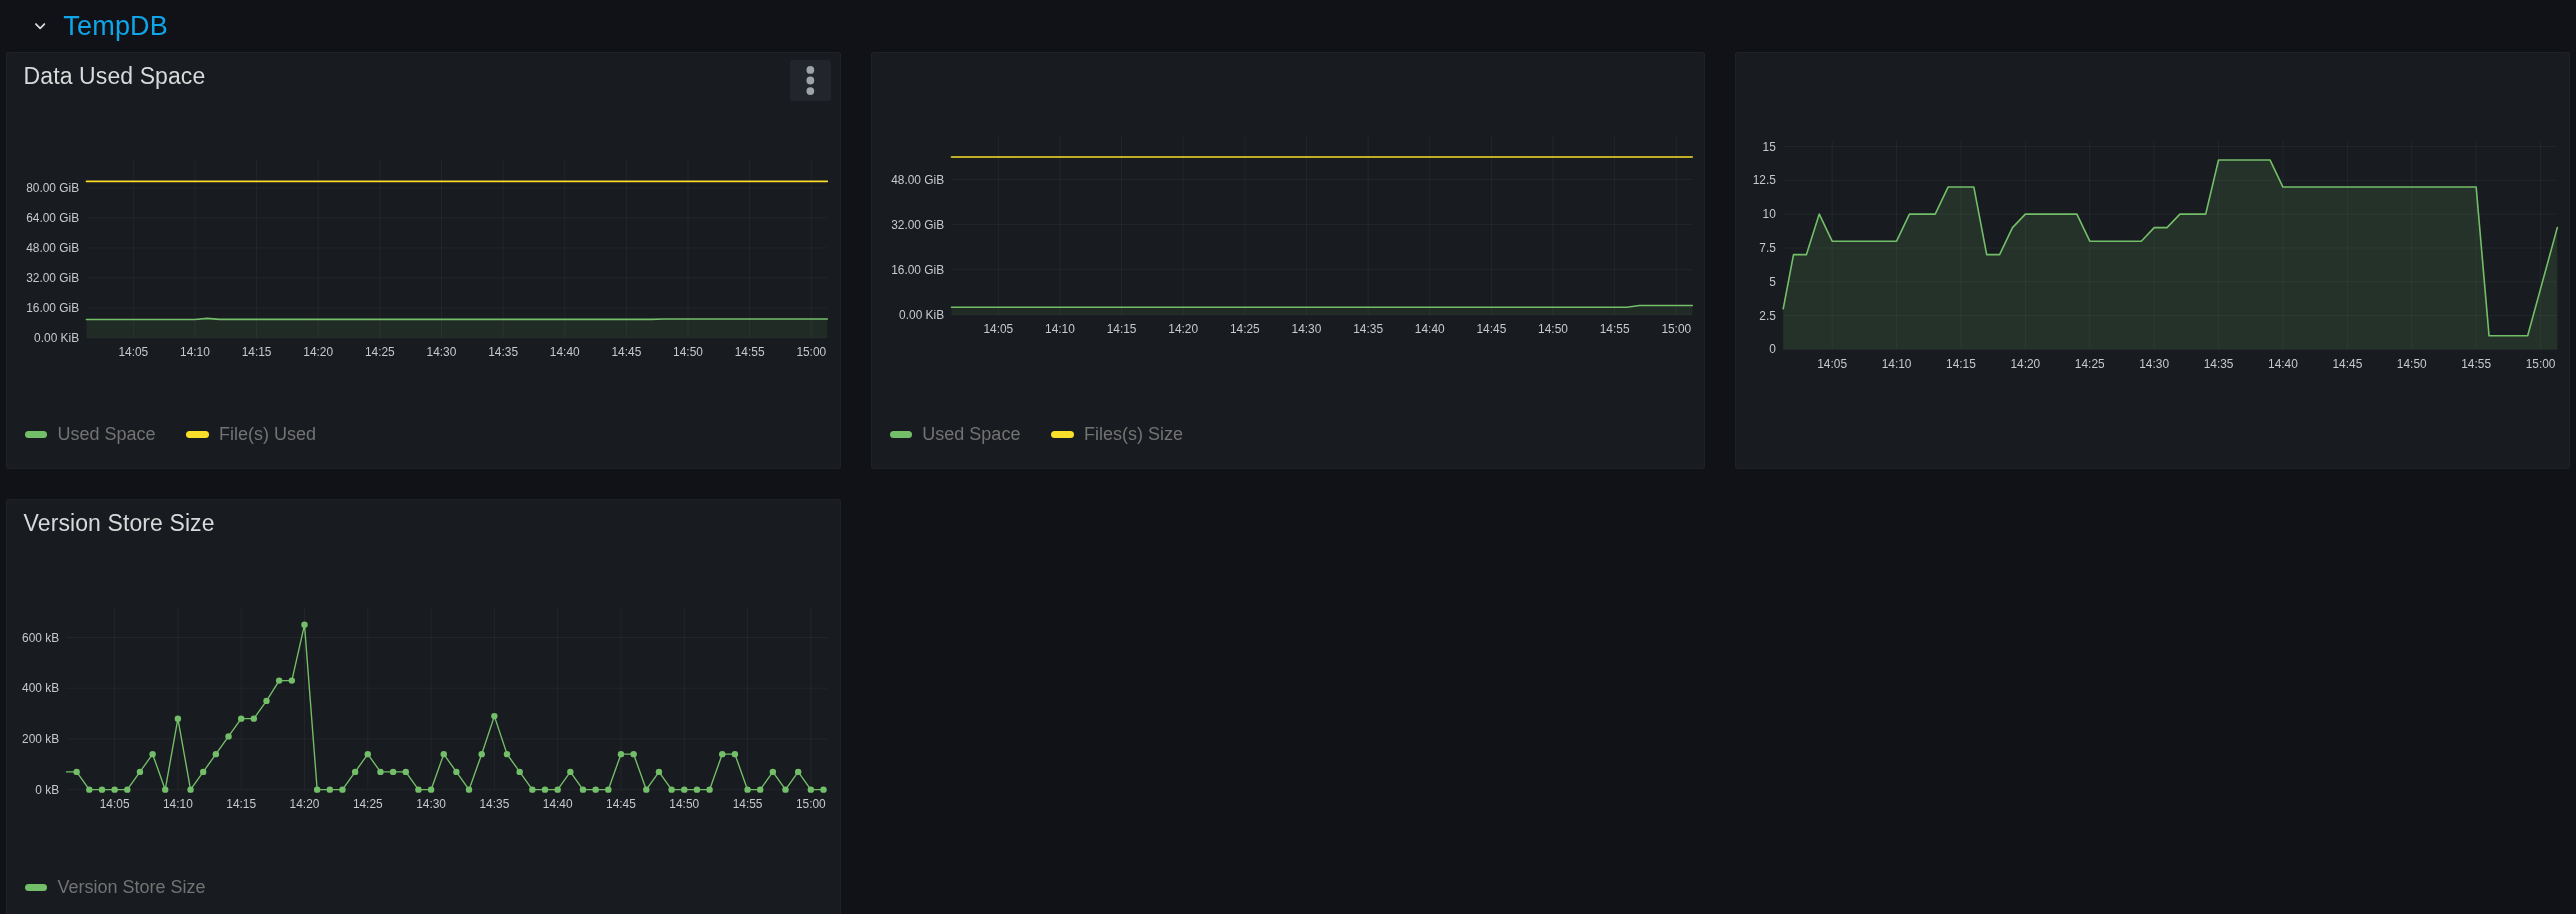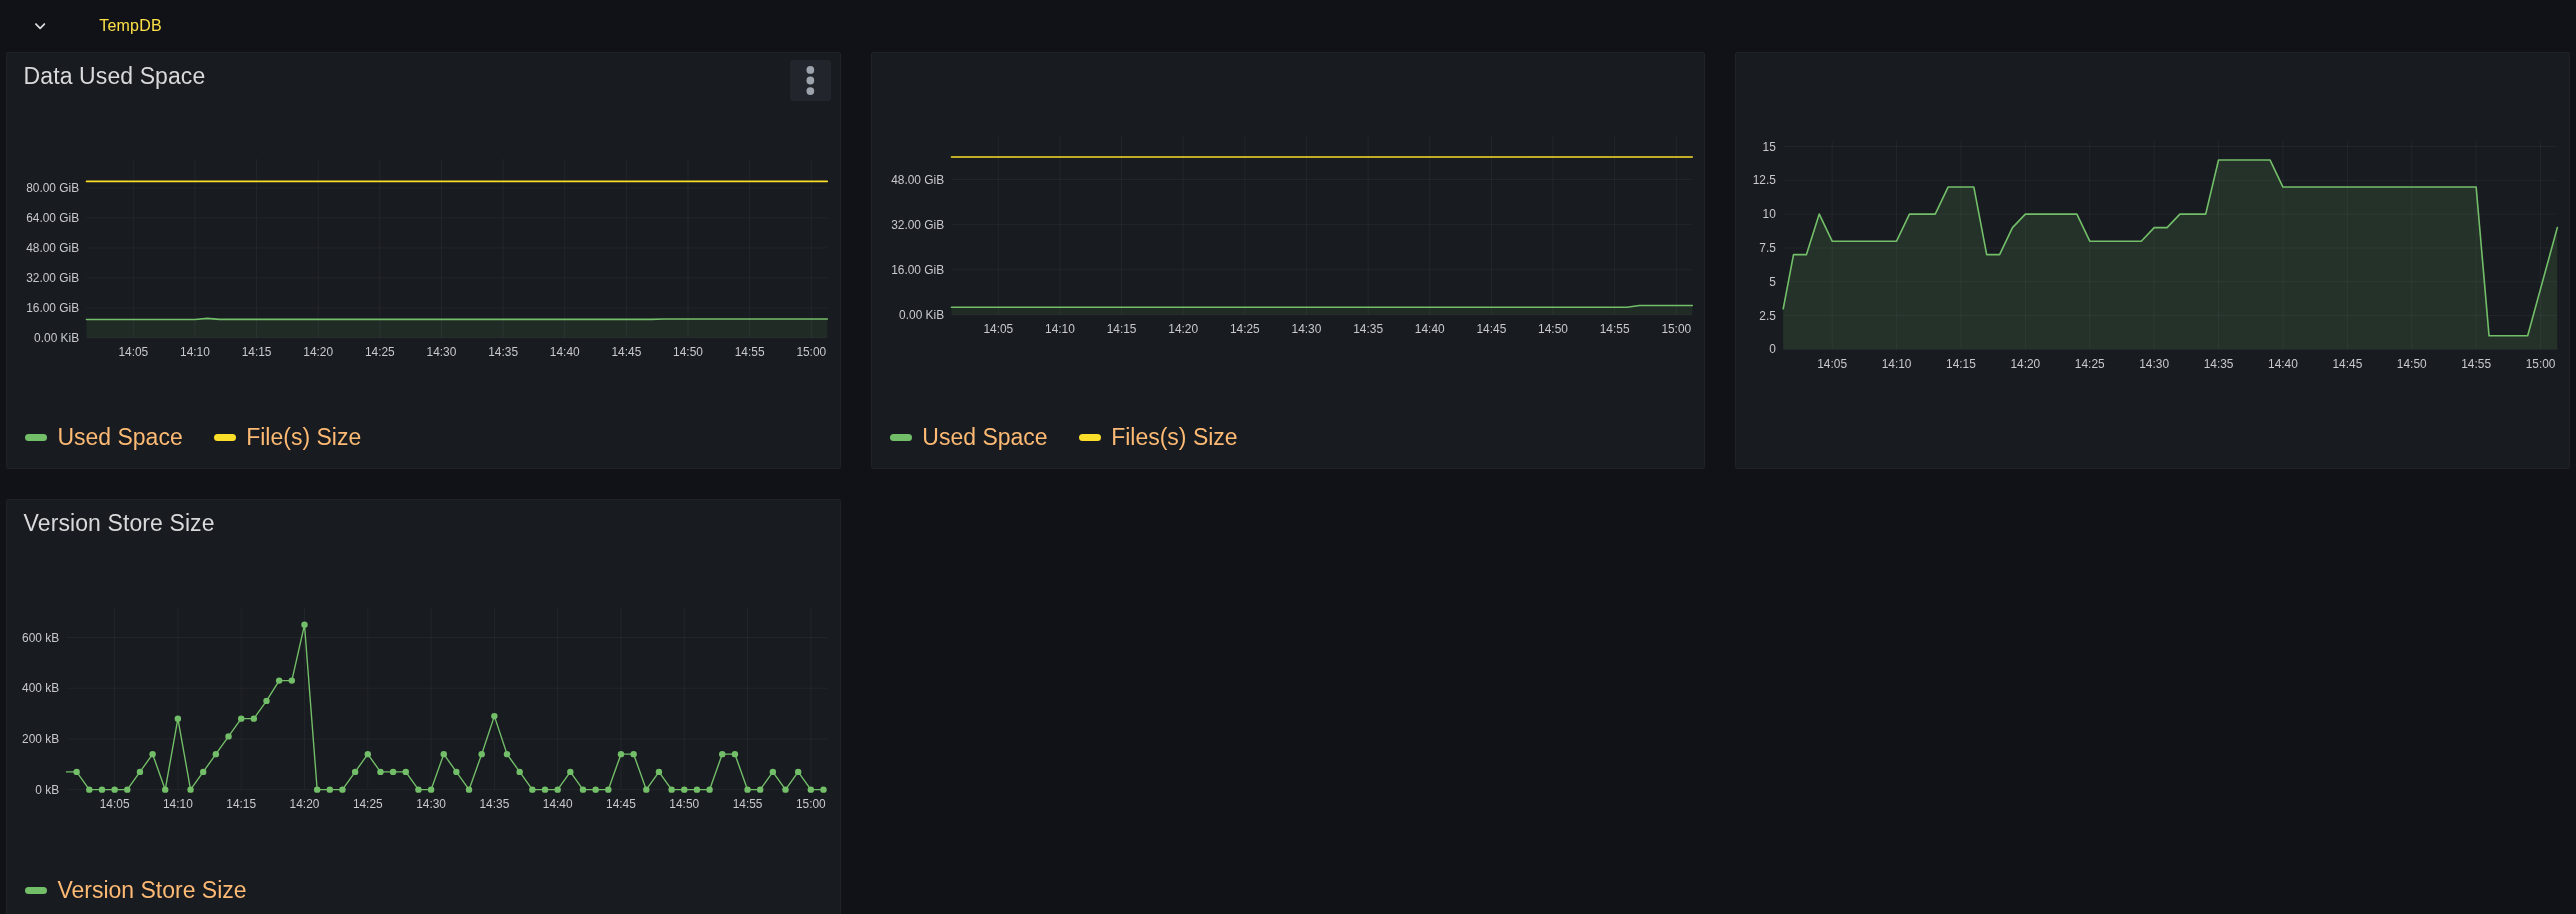--- a/index.html
+++ b/index.html
@@ -1,32 +1,32 @@
 <!DOCTYPE html>
 <html style="font-size:11.3px"><head>
 <meta charset="utf-8">
 <style>
   html,body{margin:0;padding:0;background:#111217;}
   body{width:2576px;height:914px;overflow:hidden;font-family:"Liberation Sans",sans-serif;-webkit-font-smoothing:antialiased;}
   .page{width:100%;height:100%;}
   .section-header{height:52px;display:flex;align-items:center;gap:14px;padding-left:31px;cursor:pointer;}
   .chev{display:flex;align-items:center;}
-  .section-title{font-size:16px;font-weight:500;color:#fde047;letter-spacing:0.2px;margin-left:36px;}
+  .section-title{font-size:27px;font-weight:500;color:#0ea5e9;letter-spacing:0.2px;}
   .grid{display:grid;grid-template-columns:1fr 1fr 1fr;grid-template-rows:417px 423px;gap:30px;margin:0 5.6px;}
   .panel{background:#181B1F;border:0.7px solid #202226;border-radius:2.1px;display:flex;flex-direction:column;position:relative;overflow:hidden;box-sizing:border-box;}
   .panel-header{flex:none;height:46px;display:flex;align-items:center;padding:0 17px;}
   .panel-title{font-size:23px;font-weight:500;color:#D8D9DA;letter-spacing:0.1px;}
   .kebab{position:absolute;top:7px;right:8.5px;width:41px;height:41px;background:#22252B;border-radius:2.8px;display:flex;align-items:center;justify-content:center;cursor:pointer;}
   .chart-wrap{flex:1;min-height:0;padding:0 4.2px;}
   .panel.no-legend .chart-wrap{padding-bottom:11.3px;}
   svg.chart{width:100%;height:100%;display:block;}
   .legend{flex:none;height:44px;display:flex;align-items:flex-start;padding:7px 18.3px 0;gap:31px;}
   .legend-item{display:flex;align-items:center;gap:10px;cursor:pointer;}
   .swatch{width:22.5px;height:7px;border-radius:3.5px;flex:none;}
-  .legend-label{font-size:23px;color:#fdba74;}
+  .legend-label{font-size:18px;color:#737373;}
 </style>
 </head>
 <body>
 
 <div class="page">
 
   <div class="section-header">
     <span class="chev">
       <svg width="18.3" height="18.3" viewBox="0 0 26 26">
           <polyline points="7,10 13,16 19,10" fill="none" stroke="#D8D9DA" stroke-width="2.5" stroke-linecap="round" stroke-linejoin="round"></polyline>
@@ -91,21 +91,21 @@
             <polyline points="164.5,59.0 1779.5,59.0" fill="none" stroke="#FADE2A" stroke-width="3.5" stroke-linejoin="round" stroke-linecap="round"></polyline>
           </svg>
       </div>
       <div class="legend">
           <div class="legend-item">
             <span class="swatch" style="background: rgb(115, 191, 105);"></span>
             <span class="legend-label">Used Space</span>
           </div>
           <div class="legend-item">
             <span class="swatch" style="background: rgb(250, 222, 42);"></span>
-            <span class="legend-label">File(s) Size</span>
+            <span class="legend-label">File(s) Used</span>
           </div>
         </div>
     </section>
 
     <section class="panel">
       <div class="chart-wrap">
         <svg class="chart" viewBox="0 0 1797.5 452">
             <line x1="266.6131447587354" y1="10" x2="266.6131447587354" y2="400" stroke="rgba(204,204,220,0.09)" stroke-width="1.5"></line>
             <line x1="400.9725457570716" y1="10" x2="400.9725457570716" y2="400" stroke="rgba(204,204,220,0.09)" stroke-width="1.5"></line>
             <line x1="535.3319467554077" y1="10" x2="535.3319467554077" y2="400" stroke="rgba(204,204,220,0.09)" stroke-width="1.5"></line>

